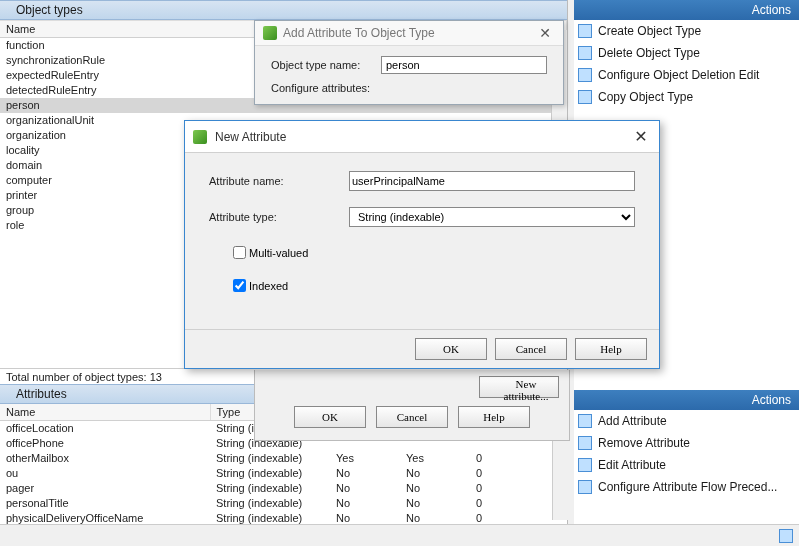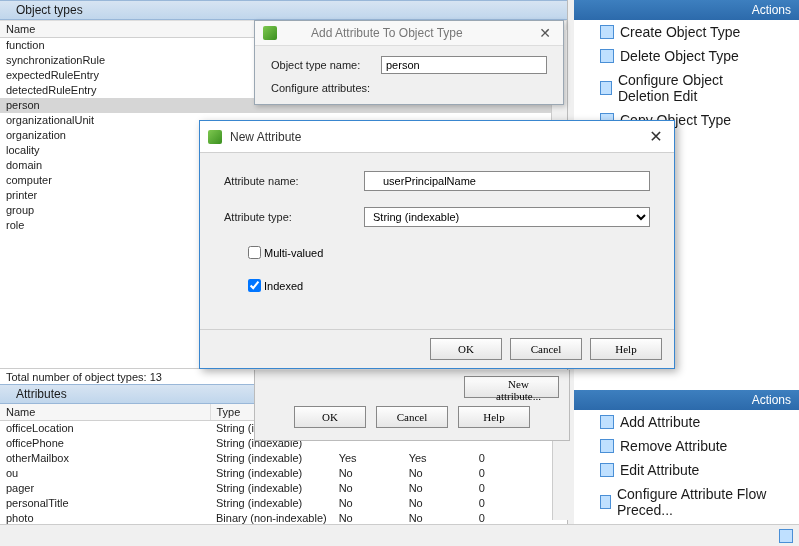--- a/index.html
+++ b/index.html
@@ -87,22 +87,22 @@
     background: linear-gradient(#3d7fbf, #2c6aab);
     color: #fff;
     padding: 3px 8px;
     font-size: 12px;
     text-align: right;
   }
   .action-item {
     display: flex;
     align-items: center;
     gap: 6px;
-    padding: 4px 26px;
-    font-size: 14px;
+    padding: 4px 4px;
+    font-size: 12px;
     color: #1a1a1a;
   }
   .icon {
     width: 14px; height: 14px;
     display: inline-flex;
     align-items: center; justify-content: center;
     font-size: 11px;
   }
   .icon.blue { background: #bfe0ff; border:1px solid #4a8fd6; }
   
@@ -114,54 +114,53 @@
     border: 1px solid #9aa7b3;
     box-shadow: 2px 2px 5px rgba(0,0,0,0.2);
   }
   .dlg1 .titlebar {
     display: flex; align-items: center;
     padding: 4px 8px;
     background: #f8f8f8;
     border-bottom: 1px solid #ddd;
     gap: 6px;
   }
-  .dlg1 .titlebar .title { flex: 1; color: #777; font-size: 12px; margin-left: 28px; }
+  .dlg1 .titlebar .title { flex: 1; color: #777; font-size: 12px; }
   .dlg1 .body { padding: 10px 16px; }
   .dlg1 .row { display: flex; align-items: center; margin-bottom: 8px; }
   .dlg1 .lbl { width: 110px; color: #222; }
   .dlg1 input[type=text] {
     flex: 1; border: 1px solid #888; padding: 1px 4px;
     font-size: 11px; font-family: inherit; height: 18px;
     background: #fff;
   }
   .close-x { cursor: default; color: #555; width:20px; text-align:center; font-size:14px;}
   
   .dlg2 {
     position: absolute;
     left: 184px; top: 120px;
     width: 476px;
     background: #f0f0f0;
     border: 1px solid #3986cf;
     box-shadow: 3px 3px 8px rgba(0,0,0,0.3);
-    margin-left: 15px;
   }
   .dlg2 .titlebar {
     display: flex; align-items: center;
     padding: 6px 8px;
     background: #fff;
     border-bottom: 1px solid #d0d0d0;
     gap: 8px;
   }
   .dlg2 .titlebar .title { flex: 1; color: #333; font-size: 12px; }
   .dlg2 .titlebar .close-x { font-size: 16px; font-weight:300; color:#333; }
   .dlg2 .body { padding: 18px 24px 10px 24px; }
   .dlg2 .row { display: flex; align-items: center; margin-bottom: 16px; }
   .dlg2 .lbl { width: 140px; color: #222; }
   .dlg2 input[type=text] {
-    flex: 1; border: 1px solid #888; padding: 2px 18px;
+    flex: 1; border: 1px solid #888; padding: 2px 2px;
     font-size: 11px; font-family: inherit; height: 20px;
     background: #fff;
   }
   .dlg2 select {
     flex: 1; border: 1px solid #888; padding: 1px 4px;
     font-size: 11px; font-family: inherit; height: 20px;
     background: #fff;
   }
   .chk-row { display: flex; align-items: center; margin-bottom: 14px; margin-left: 20px; gap:0;}
   .btn-row {
@@ -170,21 +169,21 @@
     border-top: 1px solid #d0d0d0;
     margin-top: 10px;
   }
   .btn {
     width: 72px; height: 22px;
     border: 1px solid #888;
     background: linear-gradient(#fefefe,#e6e6e6);
     font-size: 11px; font-family: Liberation Serif, serif;
     cursor: default;
   }
-  .btn.wide { width: 95px; padding-left: 20px; }
+  .btn.wide { width: 80px; padding-left: 20px; }
   
   .hidden-strip {
     position: absolute;
     left: 254px; top: 370px;
     width: 316px;
     background: #f0f0f0;
     padding: 6px 10px 12px 10px;
     border-left:1px solid #bbb;
     border-right:1px solid #bbb;
     border-bottom:1px solid #bbb;
@@ -282,27 +281,20 @@
           <tr>
             <td>pager</td>
             <td>String (indexable)</td>
             <td>No</td>
             <td>No</td>
             <td>0</td>
           </tr>
           <tr>
             <td>personalTitle</td>
             <td>String (indexable)</td>
-            <td>No</td>
-            <td>No</td>
-            <td>0</td>
-          </tr>
-          <tr>
-            <td>photo</td>
-            <td>Binary (non-indexable)</td>
             <td>No</td>
             <td>No</td>
             <td>0</td>
           </tr>
           <tr>
             <td>physicalDeliveryOfficeName</td>
             <td>String (indexable)</td>
             <td>No</td>
             <td>No</td>
             <td>0</td>

